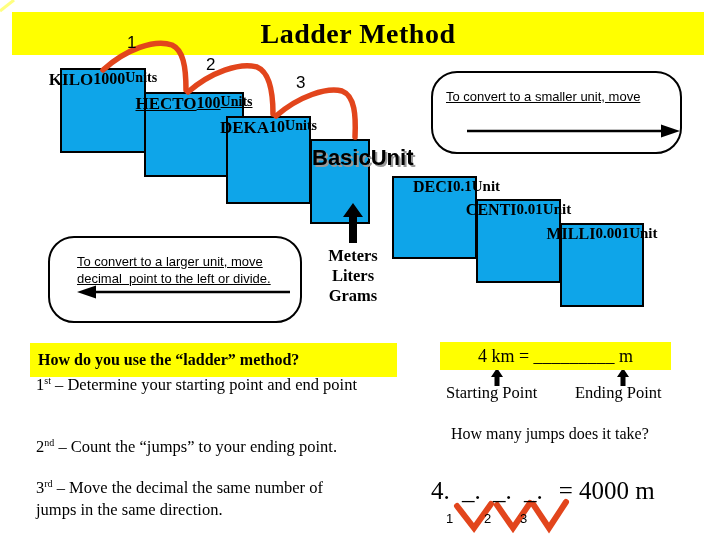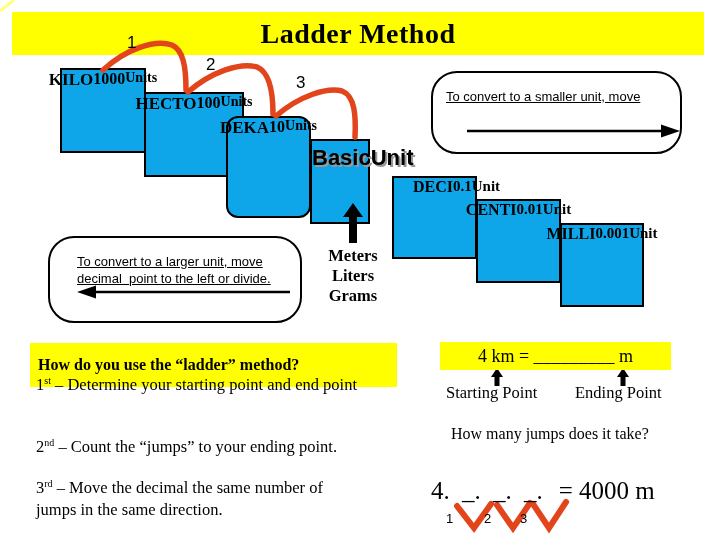--- a/index.html
+++ b/index.html
@@ -9,22 +9,22 @@
   
   .titlebar{position:absolute;left:12px;top:12px;width:692px;height:43px;background:#FFFF00;
             display:flex;align-items:center;justify-content:center;}
   .title-text{font-size:28px;font-weight:bold;letter-spacing:0.5px;}
 
   
   .ubox{position:absolute;box-sizing:border-box;background:#0ea5e9;border:2px solid #000;
         display:flex;flex-direction:row;align-items:flex-start;justify-content:center;
         text-align:center;font-weight:bold;line-height:1.18;}
   .b-kilo {left:60px; top:68px; width:86px;height:85px;}
-  .b-hecto{left:144px;top:92px; width:100px;height:85px;}
-  .b-deka {left:226px;top:116px;width:85px;height:102px;border-radius:12px;}
+  .b-hecto{left:144px;top:92px; width:100px;height:85px;text-decoration:underline;}
+  .b-deka {left:226px;top:116px;width:85px;height:88px;}
   .b-basic{left:310px;top:139px;width:60px;height:85px;justify-content:flex-start;padding-top:5px;}
   .b-deci {left:392px;top:176px;width:85px;height:83px;padding-left:44px;}
   .b-centi{left:476px;top:199px;width:85px;height:84px;}
   .b-milli{left:560px;top:223px;width:84px;height:84px;}
   .box-name{font-size:17px;}
   .box-value{font-size:16px;}
   .box-units{font-size:14px;}
   .small .box-name{font-size:16px;}
   .small .box-value{font-size:15px;}
   .small .box-units{font-size:15px;}
@@ -43,21 +43,21 @@
   .callout{position:absolute;box-sizing:border-box;border:2px solid #000;border-radius:26px;
            background:#fff;font-family:"Liberation Sans",sans-serif;font-size:13px;line-height:17px;text-decoration:underline;}
   .co-right{left:431px;top:71px;width:251px;height:83px;padding:15px 0 0 13px;}
   .co-left {left:48px;top:236px;width:254px;height:87px;padding:15px 0 0 27px;}
   .callout-line{display:block;white-space:pre;}
   .co-arrow{position:absolute;}
   .co-right .co-arrow{left:30px;top:50px;}
   .co-left  .co-arrow{left:24px;top:46px;}
 
   
-  .howto-heading{position:absolute;left:30px;top:343px;width:367px;height:44px;background:#FFFF00;
+  .howto-heading{position:absolute;left:30px;top:343px;width:367px;height:34px;background:#FFFF00;
                  display:flex;align-items:center;}
   .howto-heading span{font-size:16px;font-weight:bold;padding-left:8px;}
   .step{position:absolute;font-size:16.5px;line-height:1.32;}
   .step sup{font-size:10px;vertical-align:super;line-height:0;}
   .s1{left:36px;top:374px;width:330px;}
   .s2{left:36px;top:436px;width:370px;}
   .s3{left:36px;top:477px;width:330px;}
 
   
   .problem-bar{position:absolute;left:440px;top:342px;width:231px;height:28px;background:#FFFF00;

